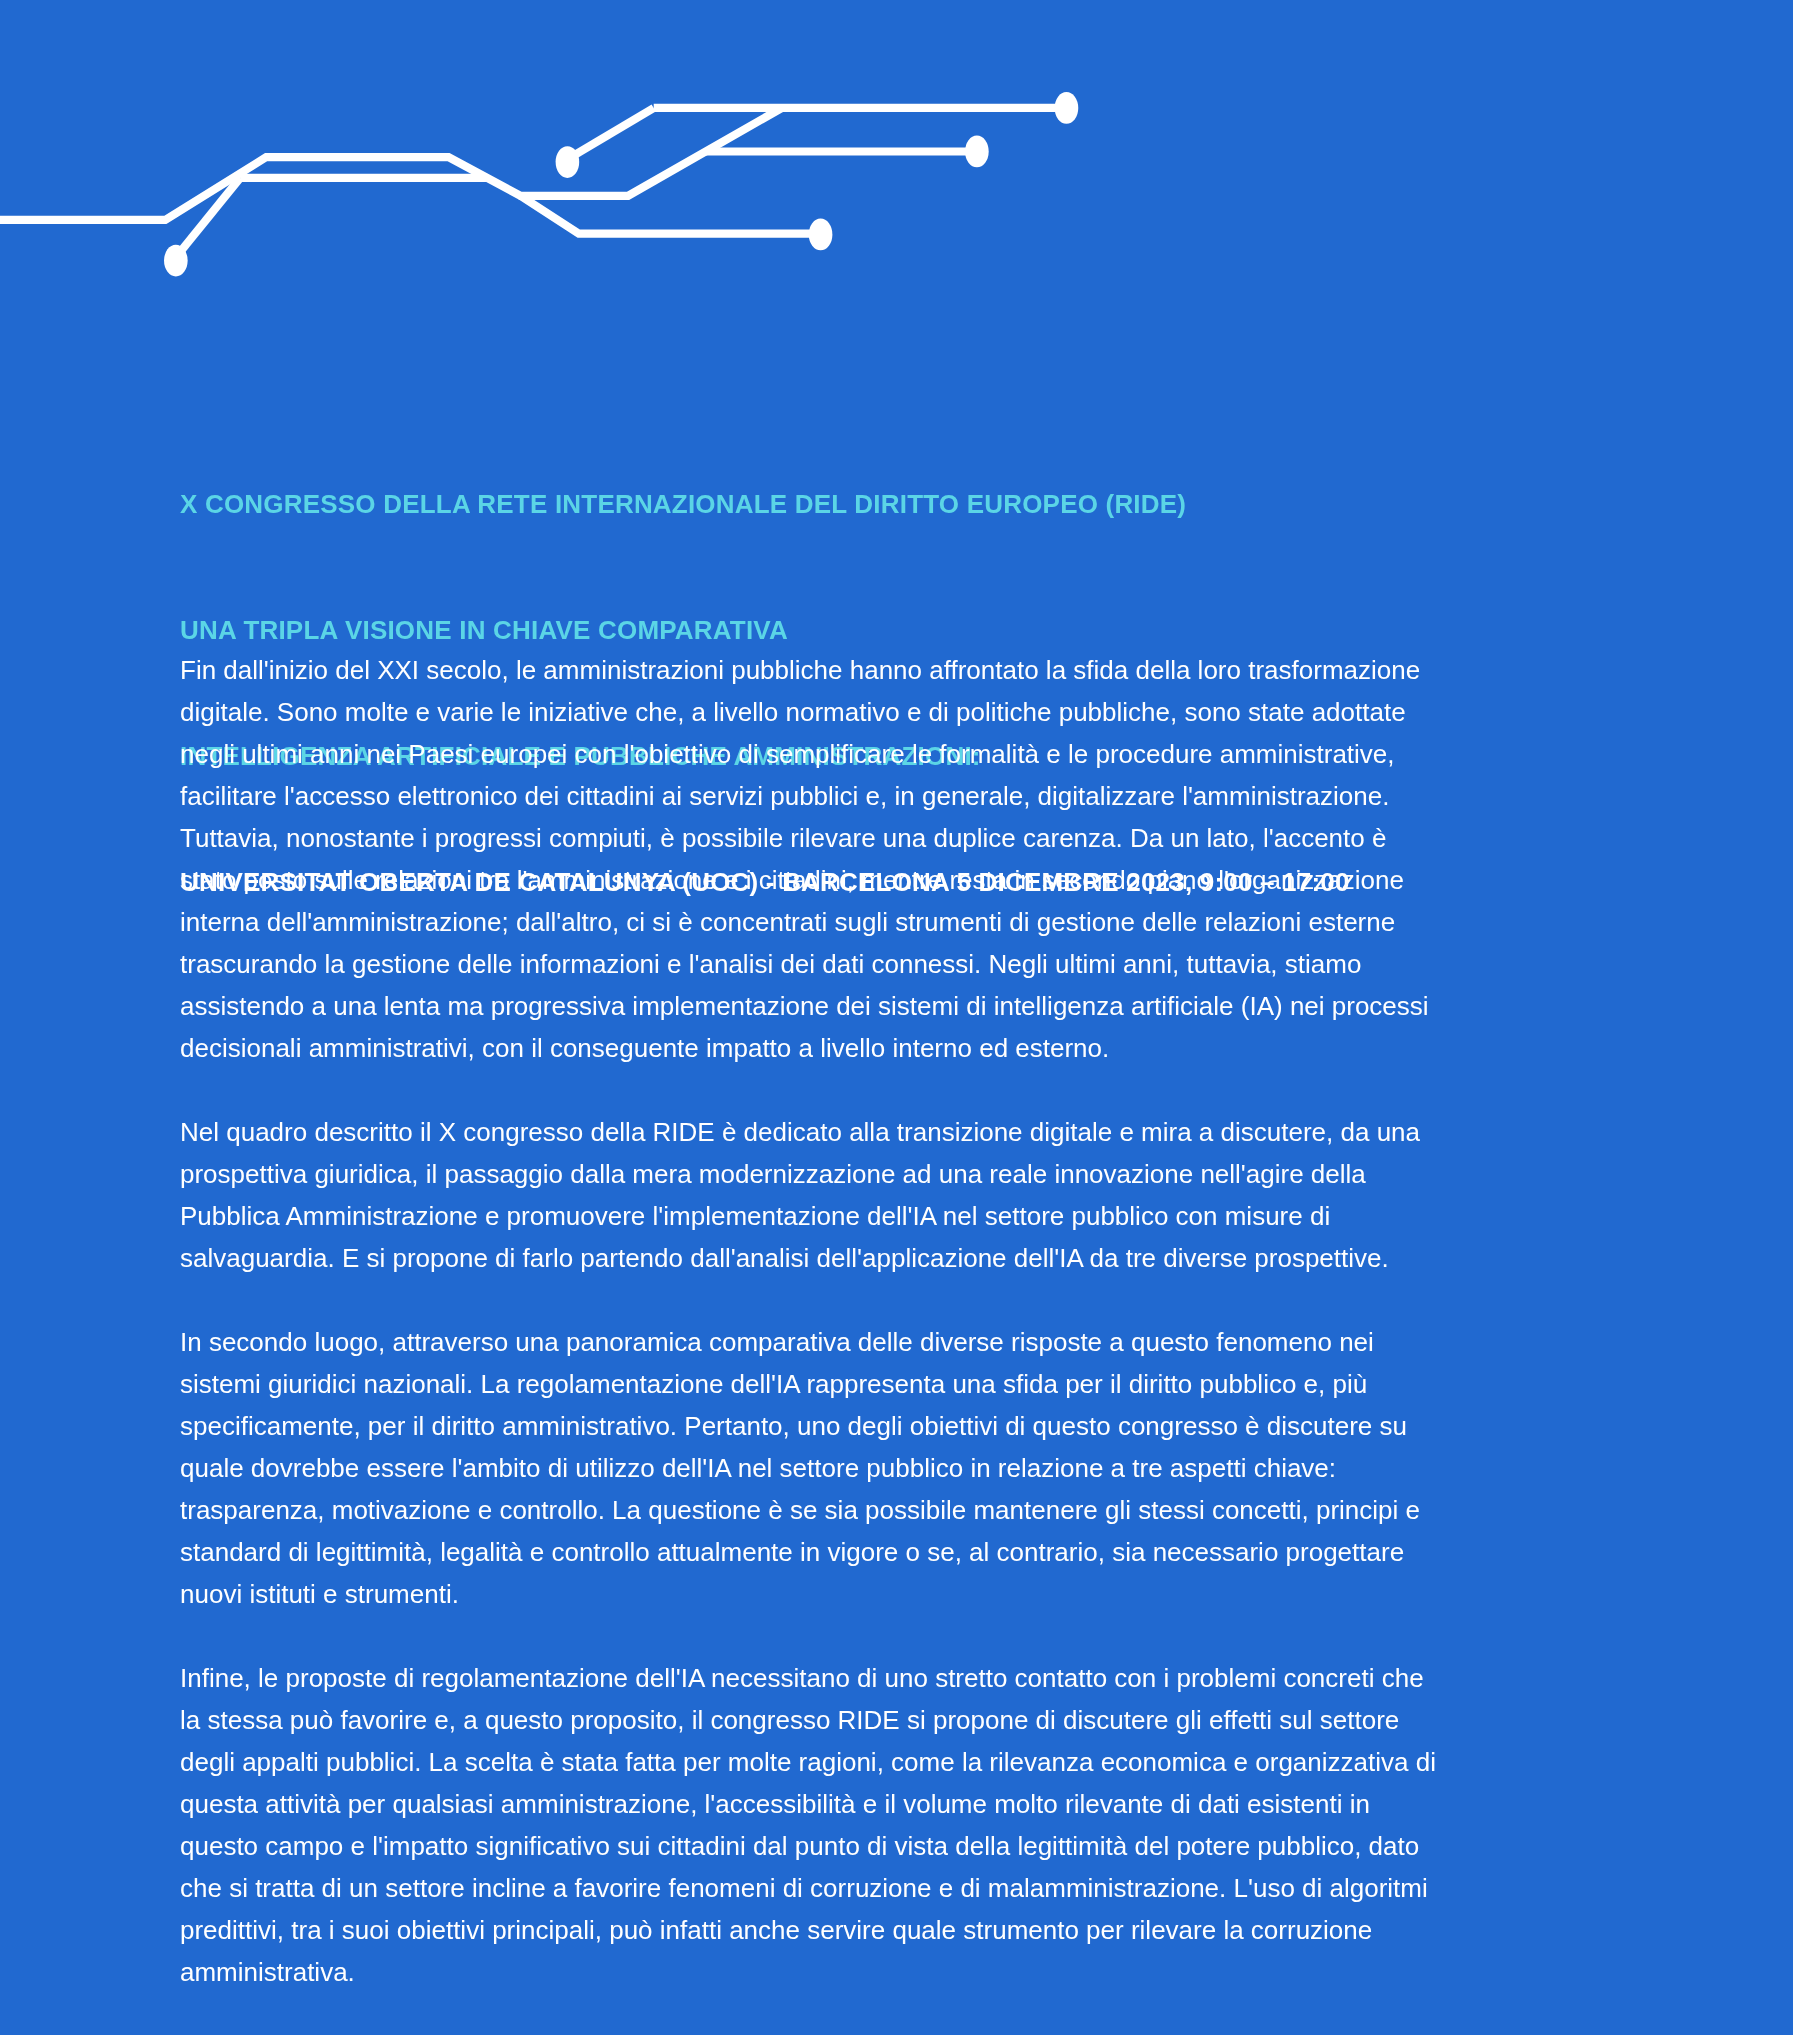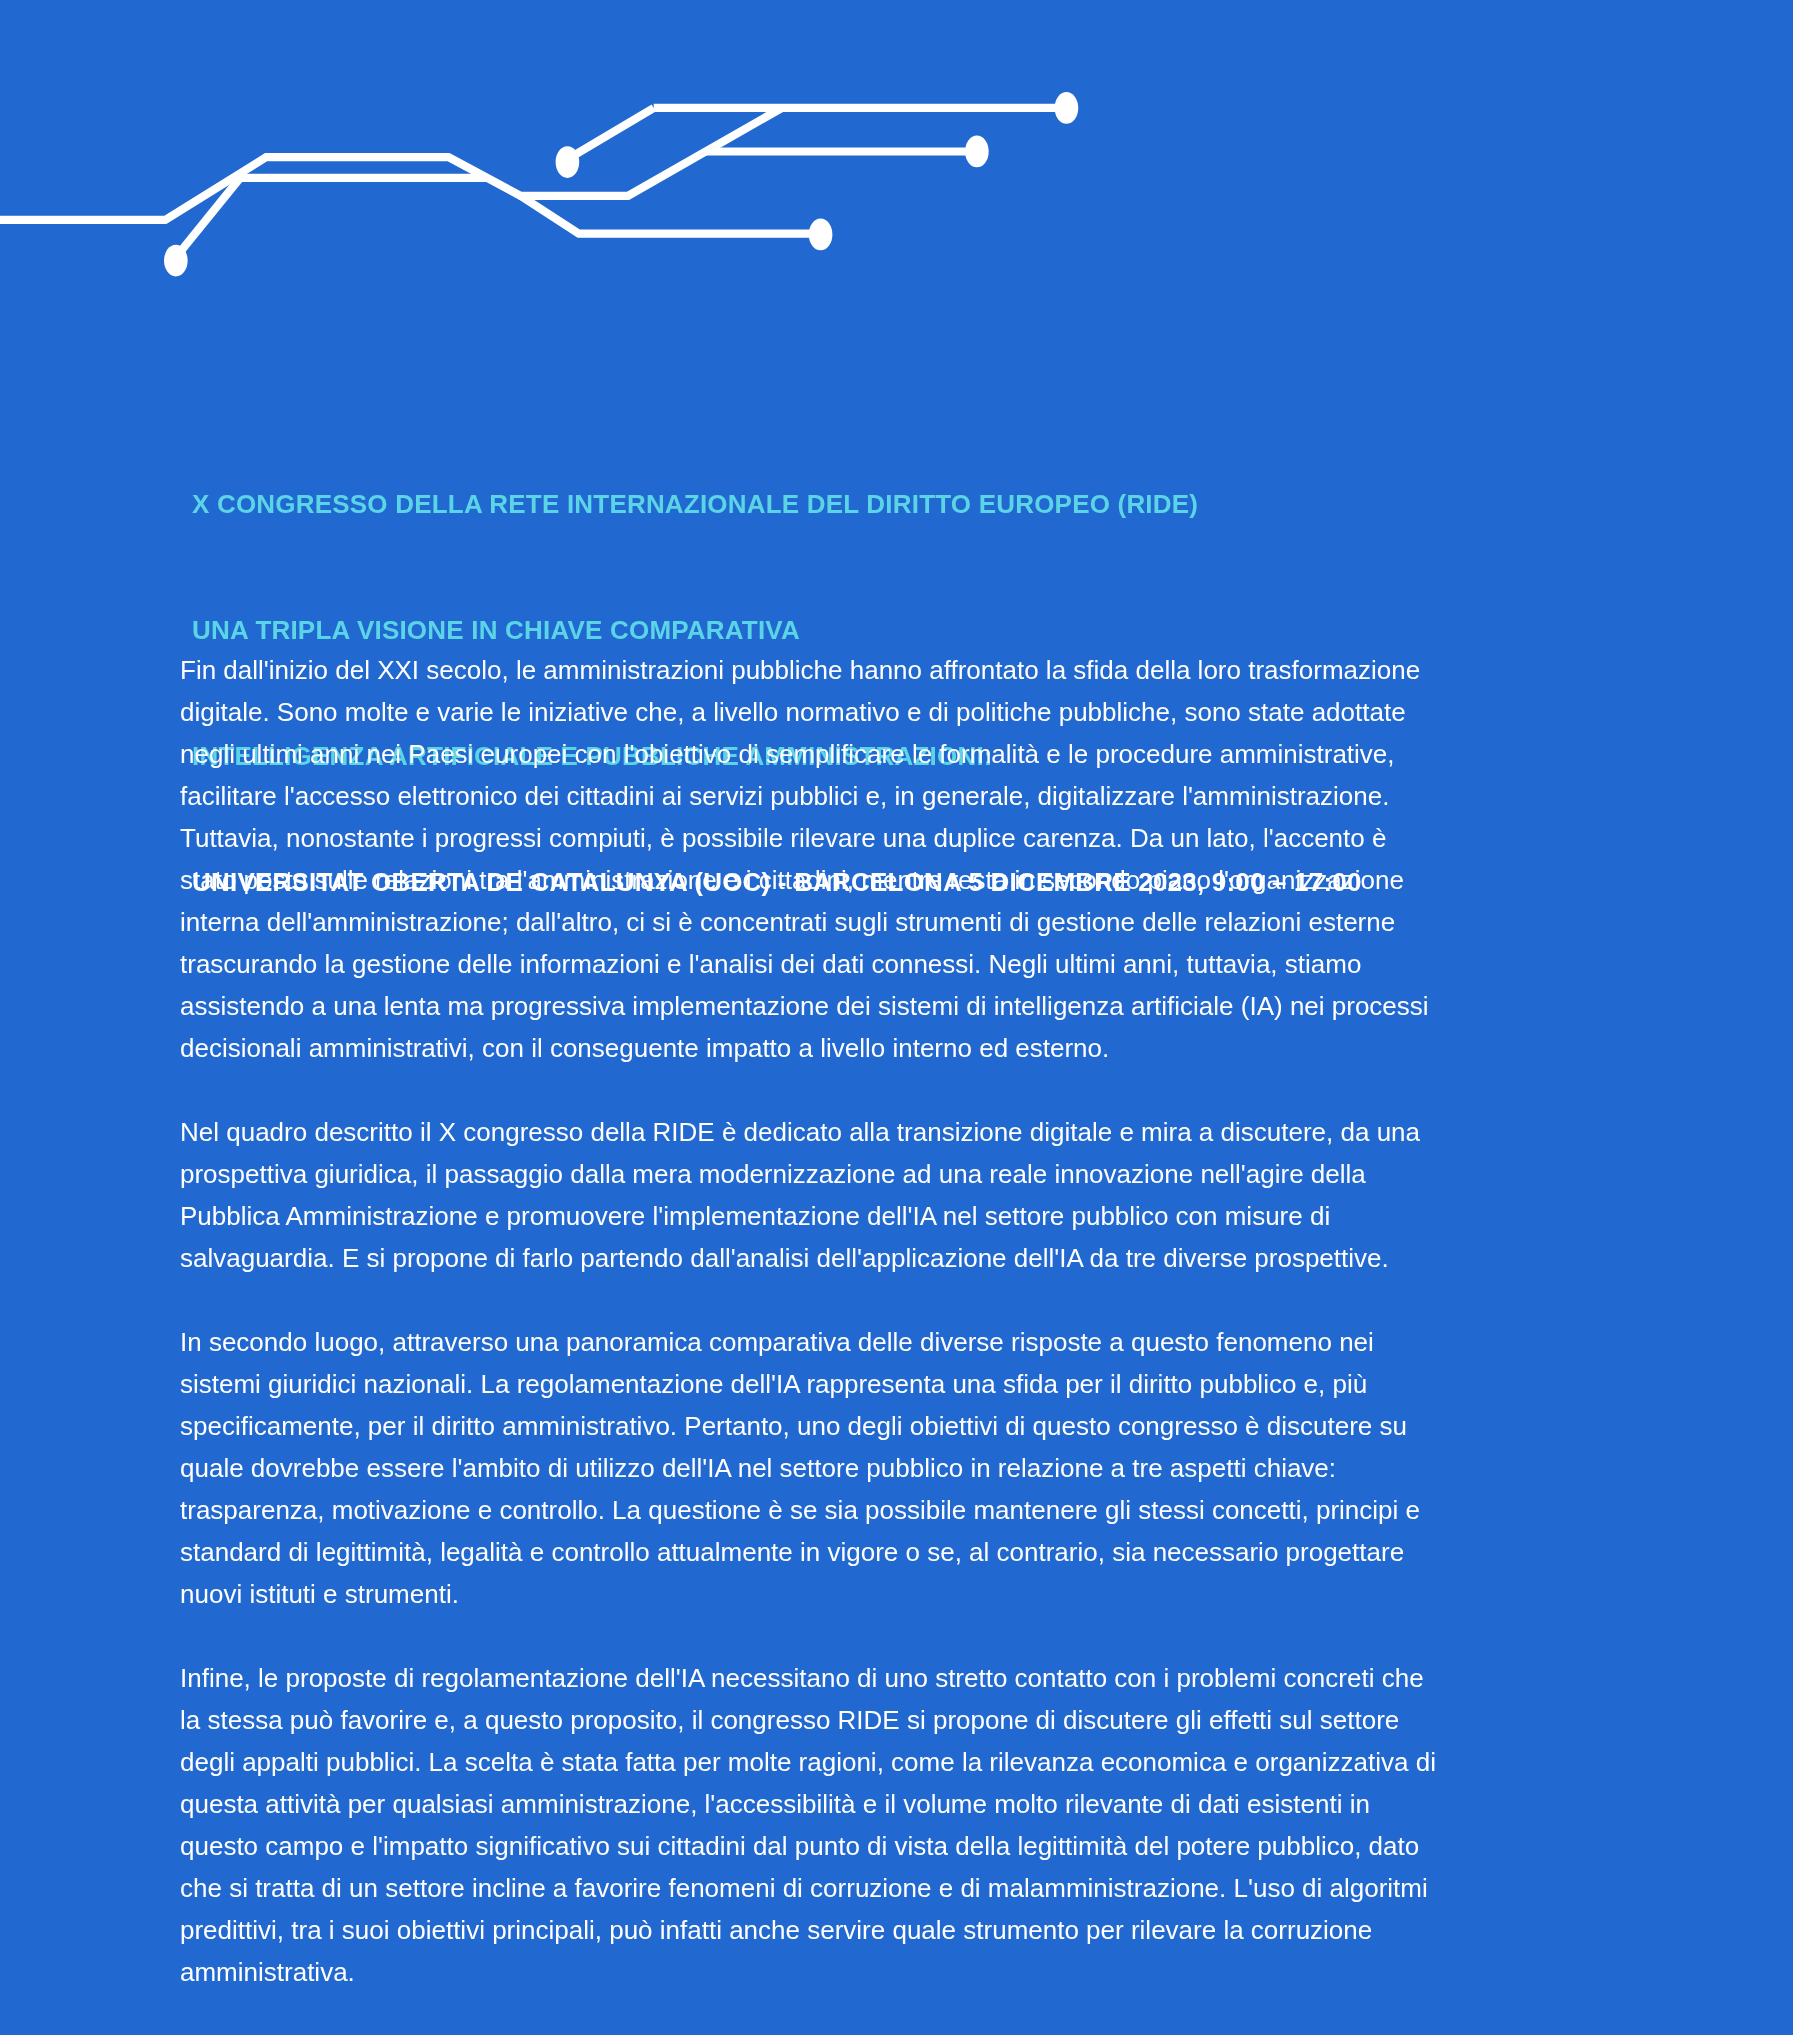--- a/index.html
+++ b/index.html
@@ -19,21 +19,21 @@
     background: #2169D0;
   }
   .network-graphic {
     position: absolute;
     top: 0;
     left: 0;
     color: #FFFFFF;
   }
   .title-block {
     position: absolute;
-    left: 192px;
+    left: 180px;
     top: 399px;
     width: 1567px;
     font-weight: bold;
     font-size: 26px;
     line-height: 42px;
     letter-spacing: 0.2px;
     white-space: pre;
   }
   .title-line-cyan { color: #5BD5E6; }
   .title-line-white { color: #FFFFFF; }

